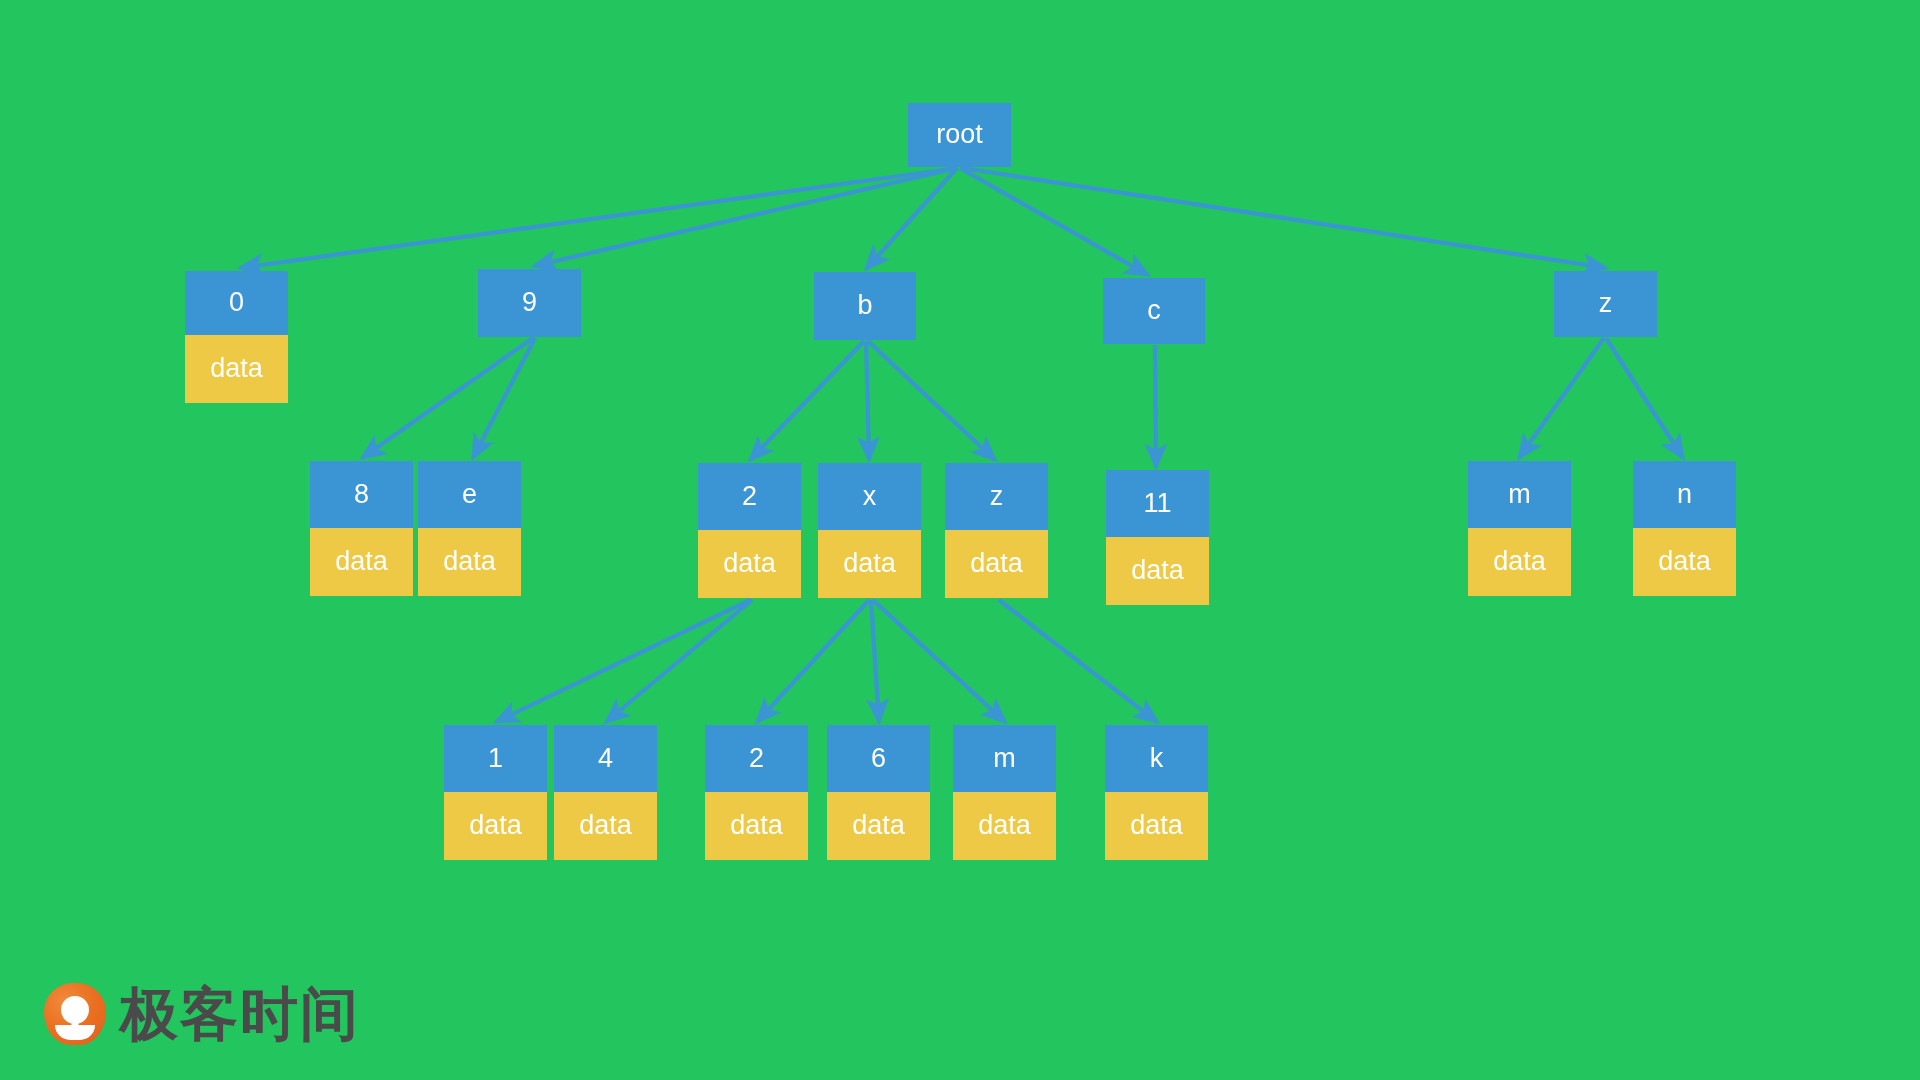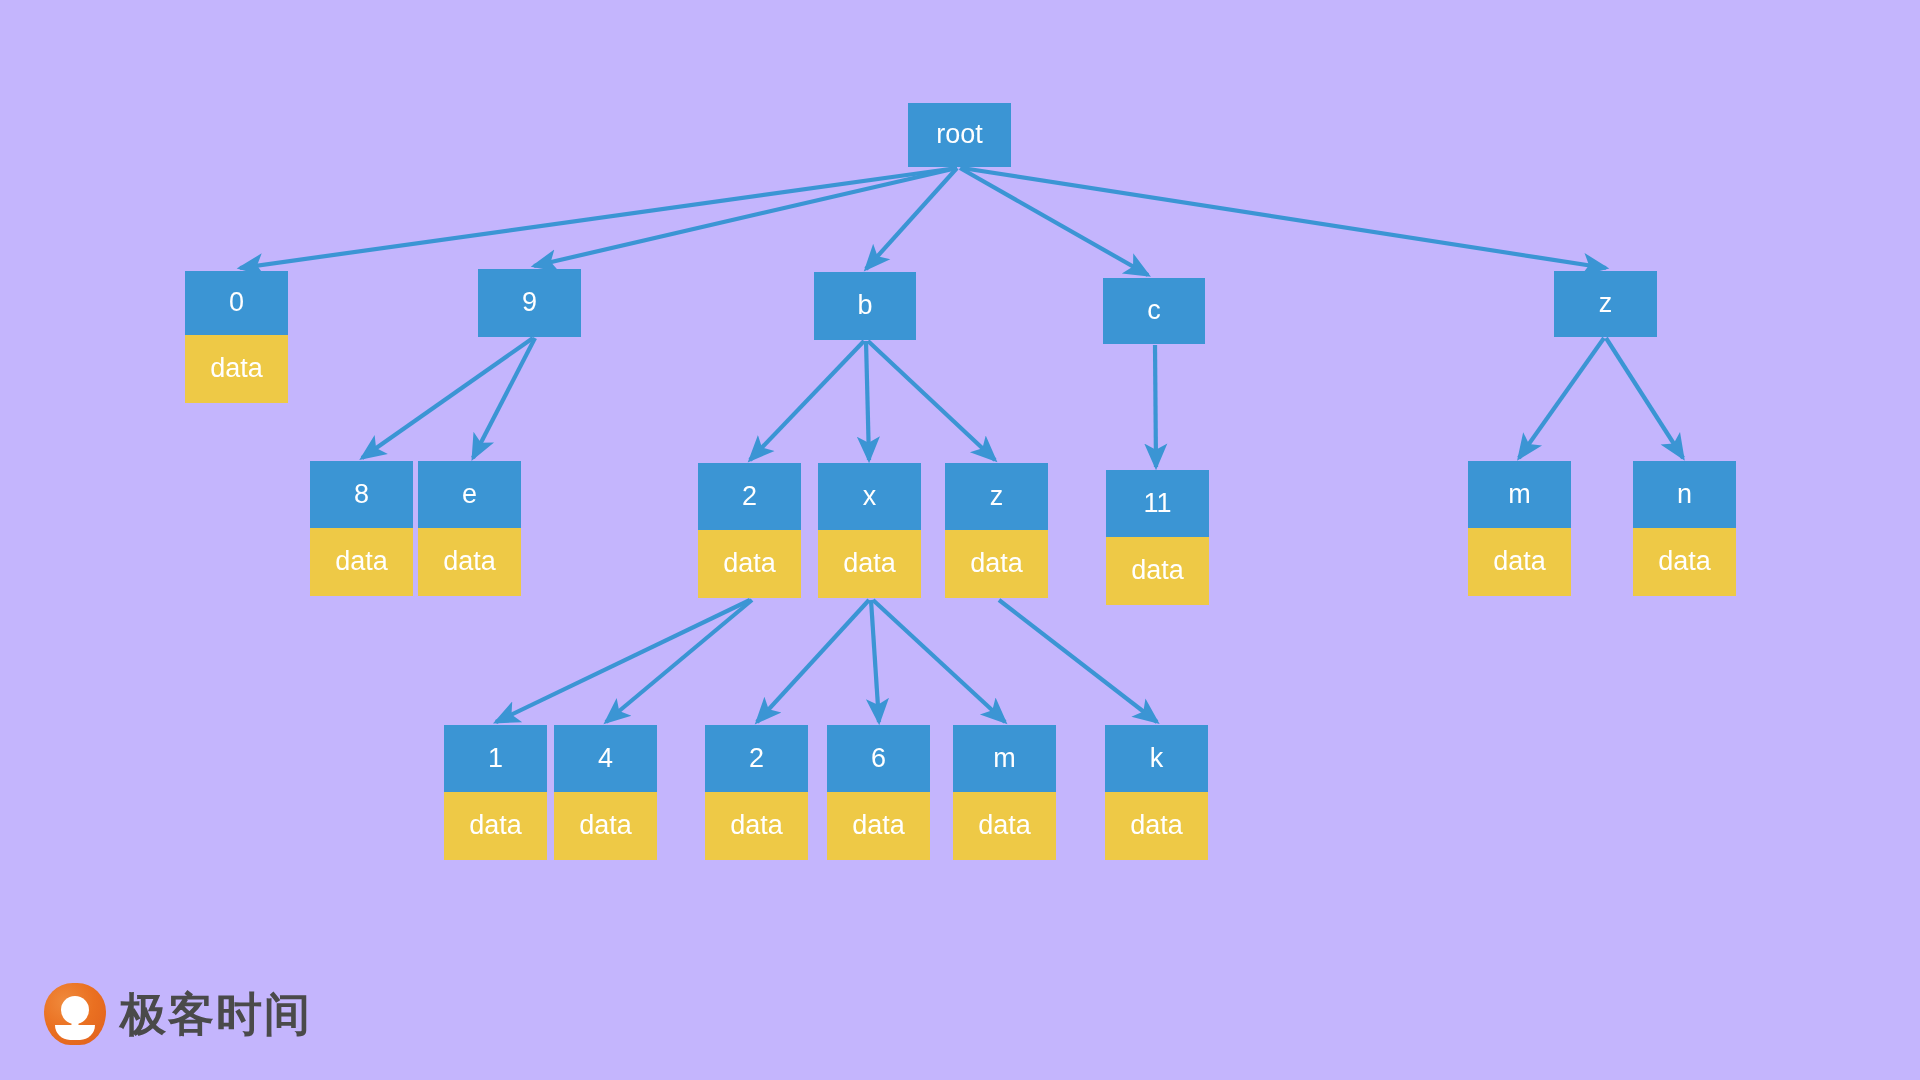--- a/index.html
+++ b/index.html
@@ -10,21 +10,21 @@
   body {
     width: 1920px;
     height: 1080px;
     overflow: hidden;
     font-family: "Liberation Sans", sans-serif;
   }
   #stage {
     position: relative;
     width: 1920px;
     height: 1080px;
-    background: #c4b5fd;
+    background: #22c55e;
   }
   #tree-svg {
     position: absolute;
     left: 0;
     top: 0;
     width: 1920px;
     height: 1080px;
   }
   .node-key-text, .node-data-text {
     fill: #ffffff;
@@ -82,21 +82,21 @@
     position: absolute;
     left: 11px;
     bottom: 5px;
     width: 40px;
     height: 15px;
     background: #ffffff;
     border-radius: 0 0 24px 24px;
   }
   #brand-logo .logo-text {
     font-family: "DejaVu Sans", "Liberation Sans", sans-serif;
-    font-size: 46px;
+    font-size: 58px;
     font-weight: 700;
     color: #4a4a4a;
     letter-spacing: 2px;
     line-height: 1;
   }
 </style>
 </head>
 <body>
 
 <div id="stage">

